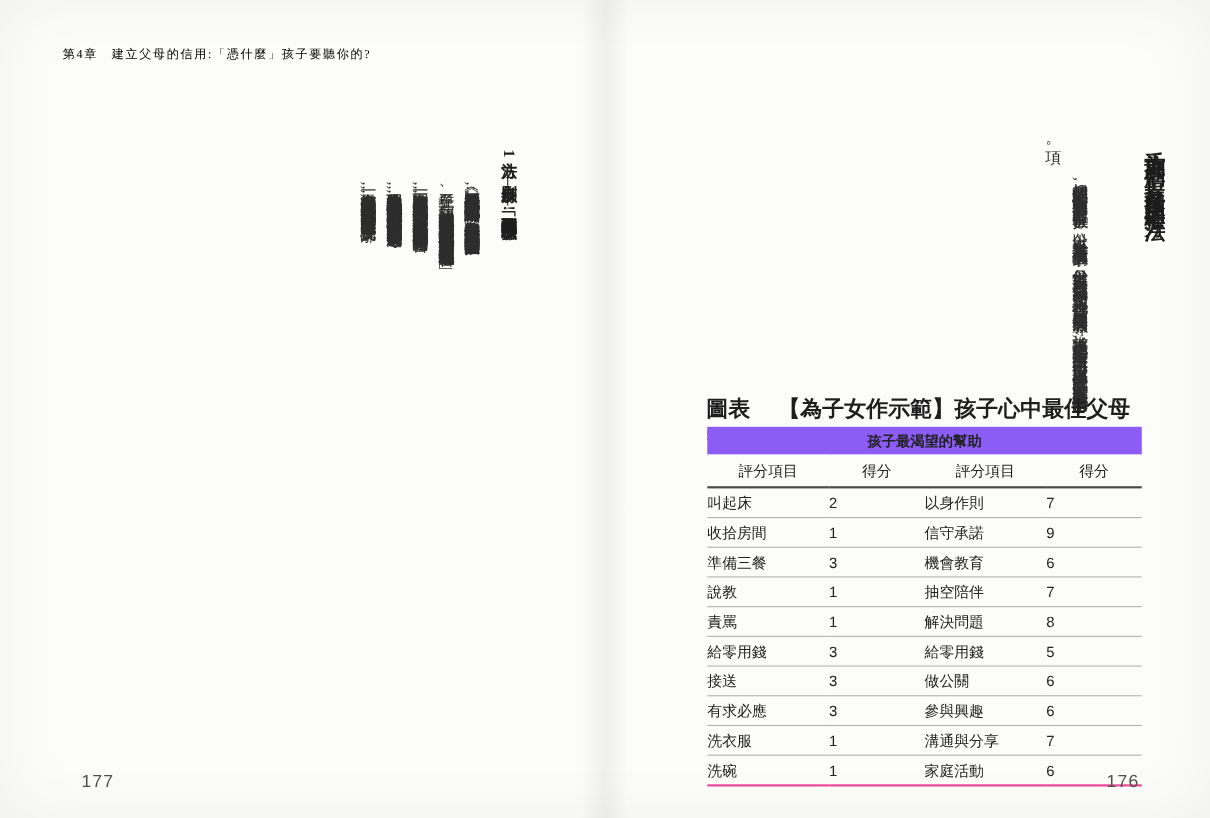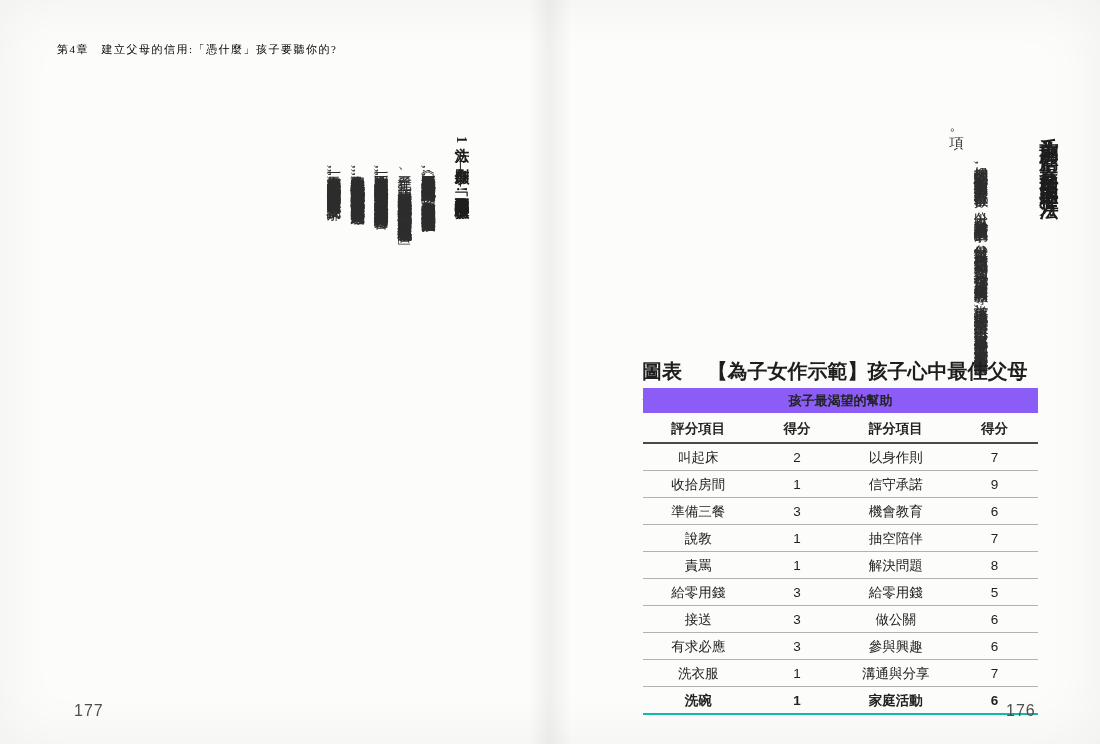--- a/index.html
+++ b/index.html
@@ -71,30 +71,30 @@
     font-family:"Liberation Sans","DejaVu Sans",sans-serif;
     color:#222;
   }
   .score-table th.band {
     background:#8b5cf6;
     font-size:13px; font-weight:bold;
     padding:4px 0 3px;
     border-bottom:2px solid #fcfcfa;
   }
   .score-table tr.cols th {
-    font-size:13.5px; font-weight:bold;
+    font-size:13.5px; font-weight:normal;
     padding:5px 0 4px;
     border-bottom:2px solid #4a4a4a;
   }
   .score-table td {
-    font-size:13.5px; text-align:center;
+    font-size:13.5px; text-align:left;
     padding:4.5px 0 3.5px;
     border-bottom:1px solid #b2b2b2;
   }
-  .score-table tbody tr:last-child td { border-bottom:2px solid #14b8a6;font-weight:bold; }
+  .score-table tbody tr:last-child td { border-bottom:2px solid #ec4899; }
   .score-table .c-item1 { width:28%; }
   .score-table .c-score1 { width:22%; }
   .score-table .c-item2 { width:28%; }
   .score-table .c-score2 { width:22%; }
   
   .page-number {
     position:absolute; top:702px;
     font-family:Liberation Sans, sans-serif;
     font-size:16px; color:#4f4f4f; letter-spacing:1px;
   }

